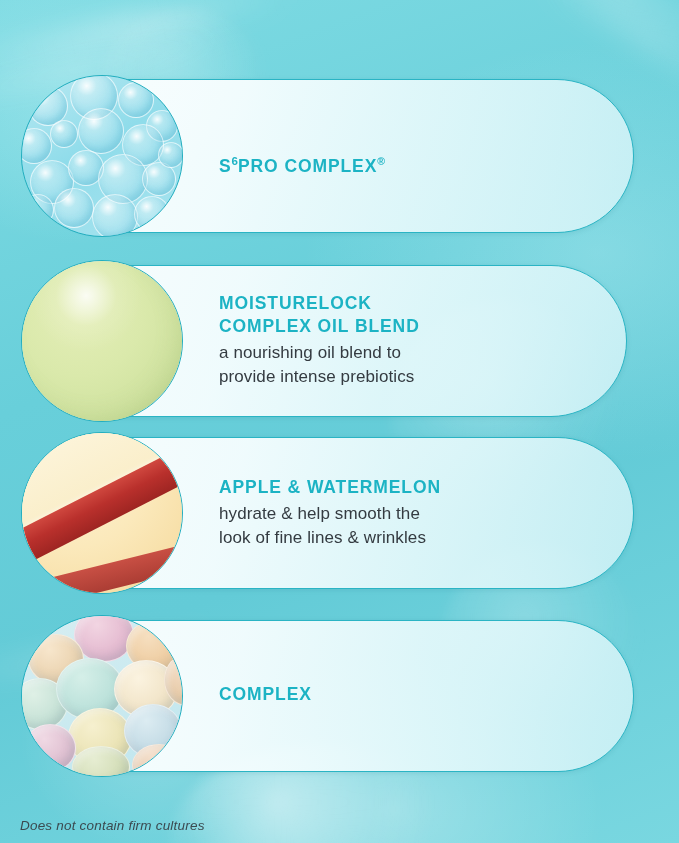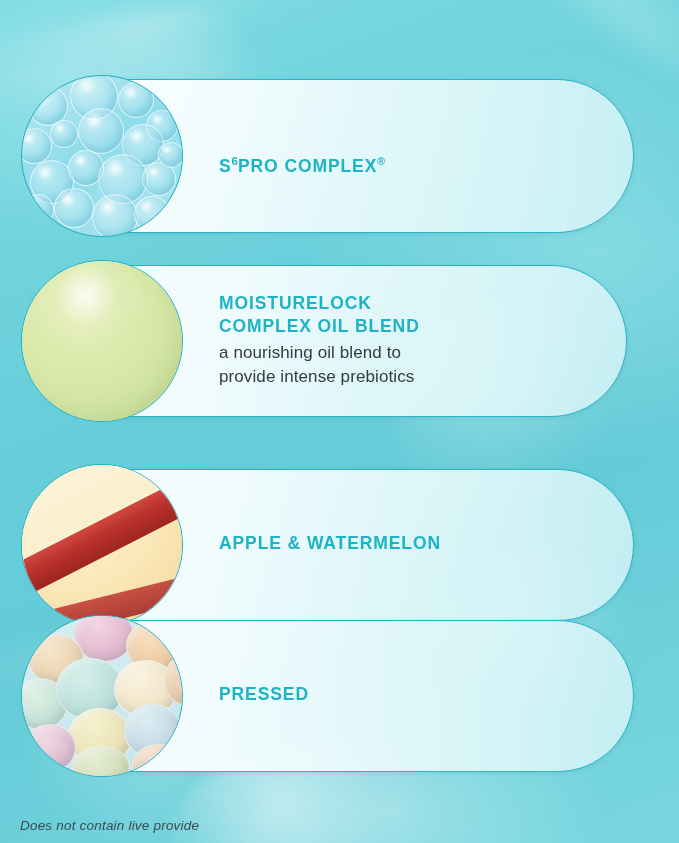--- a/index.html
+++ b/index.html
@@ -77,21 +77,21 @@
         rgba(255,255,255,0.96) 0%,
         rgba(248,254,255,0.94) 34%,
         rgba(232,250,252,0.88) 68%,
         rgba(216,245,249,0.80) 100%);
     box-shadow: 0 1px 5px rgba(20,110,125,0.13);
     overflow: visible;
   }
 
   .card-1 { top: 79px;  width: 608px; height: 154px; }
   .card-2 { top: 265px; width: 601px; height: 152px; }
-  .card-3 { top: 437px; width: 608px; height: 152px; margin-top: 32px; }
+  .card-3 { top: 437px; width: 608px; height: 152px; }
   .card-4 { top: 620px; width: 608px; height: 152px; }
 
   
   .thumb {
     position: absolute;
     left: -6px;
     top: 50%;
     transform: translateY(-50%);
     width: 162px;
     height: 162px;
@@ -281,40 +281,42 @@
 
     <div class="card card-3">
       <div class="thumb thumb-apple">
         <div class="apple-body"></div>
         <div class="apple-flesh-top"></div>
         <div class="apple-skin"></div>
         <div class="apple-skin2"></div>
       </div>
       <div class="card-text">
         <div class="card-heading">APPLE &amp; WATERMELON</div>
+        <p class="card-body">hydrate &amp; help smooth the
+look of fine lines &amp; wrinkles</p>
       </div>
     </div>
 
     <div class="card card-4">
       <div class="thumb thumb-beads">
         <div class="bead" style="left:52px; top:-8px;  width:58px; height:52px; background:radial-gradient(circle at 38% 30%, #f2d5e2, #dba8c4);"></div>
         <div class="bead" style="left:104px;top:4px;   width:56px; height:50px; background:radial-gradient(circle at 38% 30%, #f6dfc0, #e9c08c);"></div>
         <div class="bead" style="left:6px;  top:18px;  width:54px; height:48px; background:radial-gradient(circle at 38% 30%, #f7e6cc, #e3c79e);"></div>
         <div class="bead" style="left:-10px;top:62px;  width:54px; height:50px; background:radial-gradient(circle at 38% 30%, #dff0e6, #b6d9cc);"></div>
         <div class="bead" style="left:34px; top:42px;  width:66px; height:60px; background:radial-gradient(circle at 38% 30%, #d5efe8, #a8d7d0);"></div>
         <div class="bead" style="left:92px; top:44px;  width:62px; height:56px; background:radial-gradient(circle at 38% 30%, #fbf3e0, #ead9b6);"></div>
         <div class="bead" style="left:142px;top:38px;  width:44px; height:50px; background:radial-gradient(circle at 38% 30%, #f3dcc4, #dfbf95);"></div>
         <div class="bead" style="left:46px; top:92px;  width:62px; height:56px; background:radial-gradient(circle at 38% 30%, #f6f0cf, #e2daa2);"></div>
         <div class="bead" style="left:102px;top:88px;  width:56px; height:52px; background:radial-gradient(circle at 38% 30%, #dcecf2, #b2cfdc);"></div>
         <div class="bead" style="left:2px;  top:108px; width:50px; height:46px; background:radial-gradient(circle at 38% 30%, #f0d9e4, #d4aec4);"></div>
         <div class="bead" style="left:50px; top:130px; width:56px; height:40px; background:radial-gradient(circle at 38% 30%, #e6edd2, #c9d5a9);"></div>
         <div class="bead" style="left:110px;top:128px; width:52px; height:40px; background:radial-gradient(circle at 38% 30%, #f4dfcb, #ddbd9b);"></div>
       </div>
       <div class="card-text">
-        <div class="card-heading">PRESSED</div>
+        <div class="card-heading">COMPLEX</div>
       </div>
     </div>
 
   </div>
 
-  <div class="footnote">Does not contain live provide</div>
+  <div class="footnote">Does not contain firm cultures</div>
 
 </div>
 
 </body></html>

